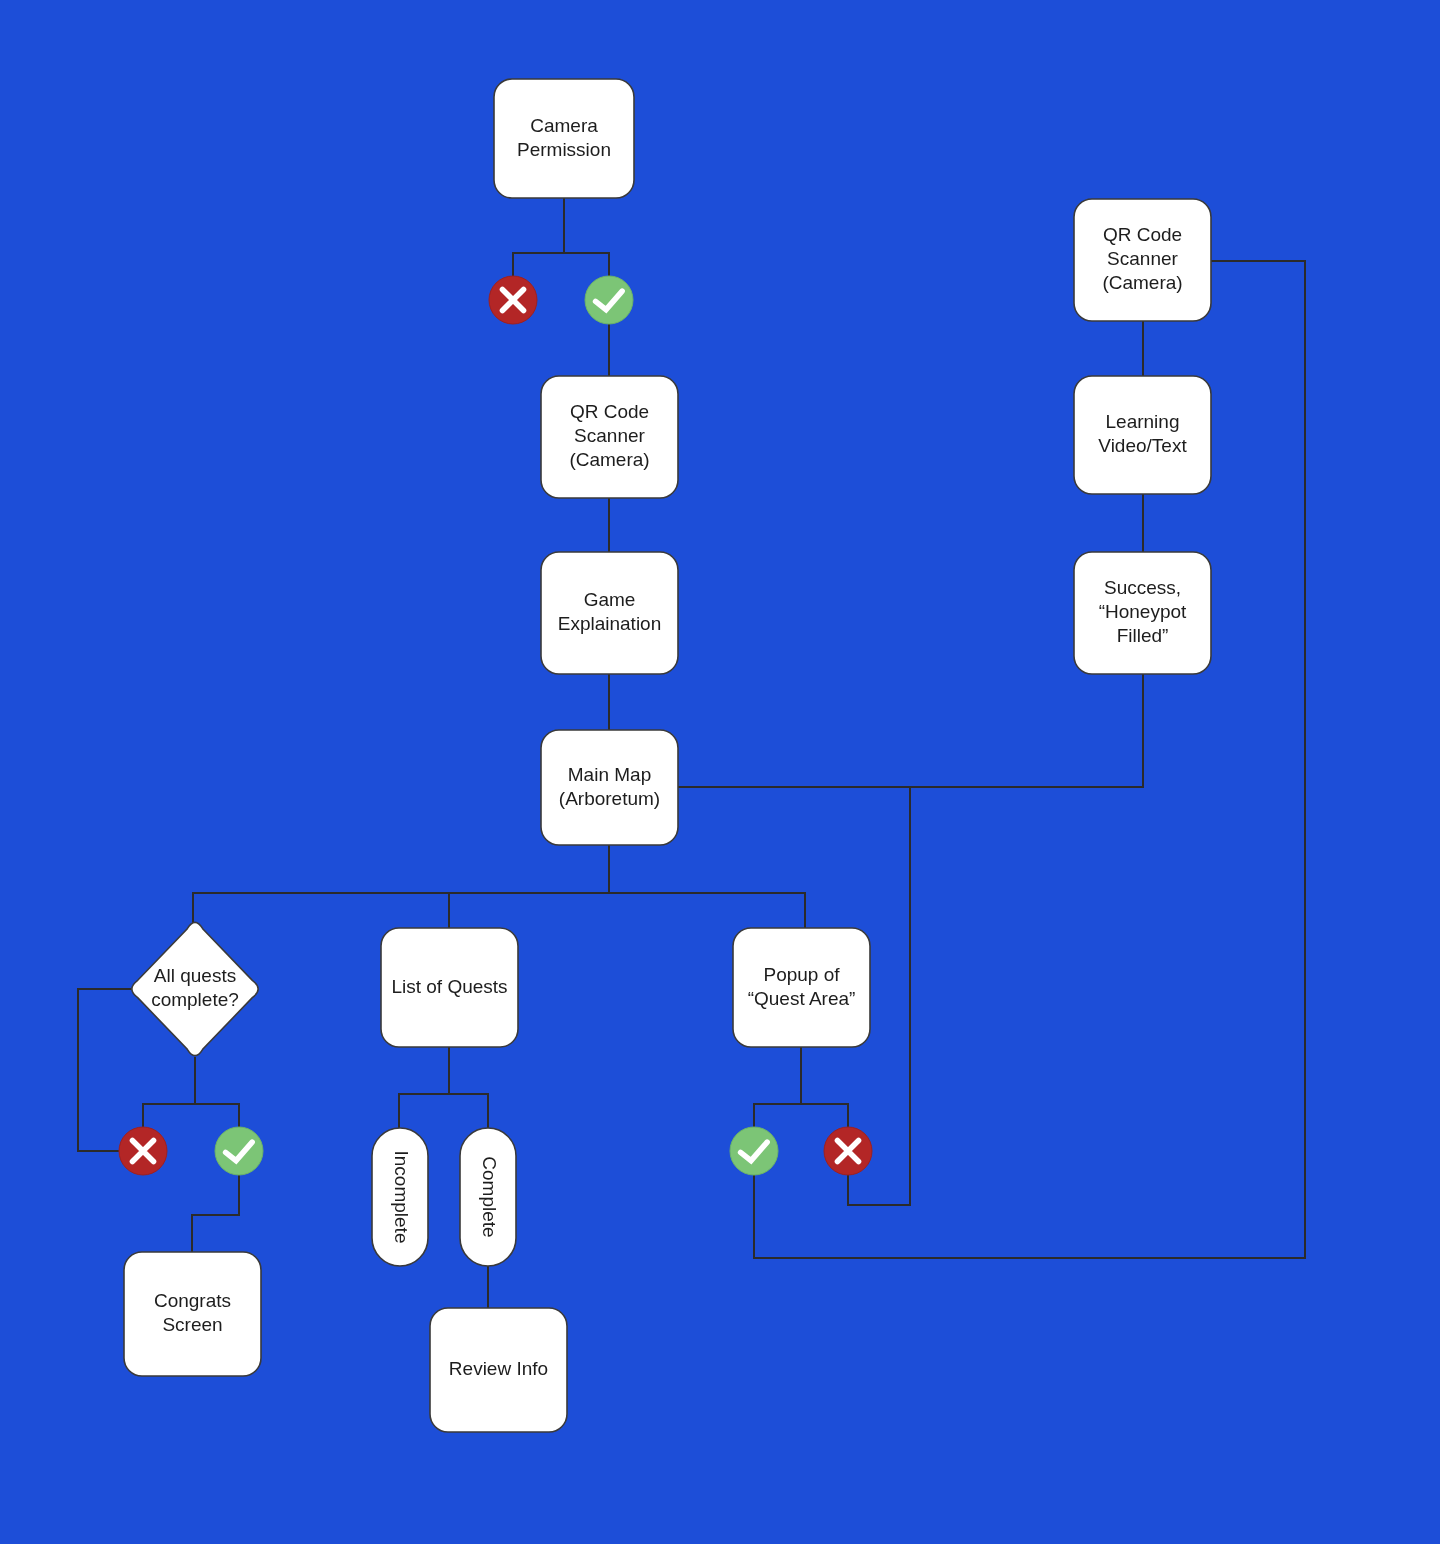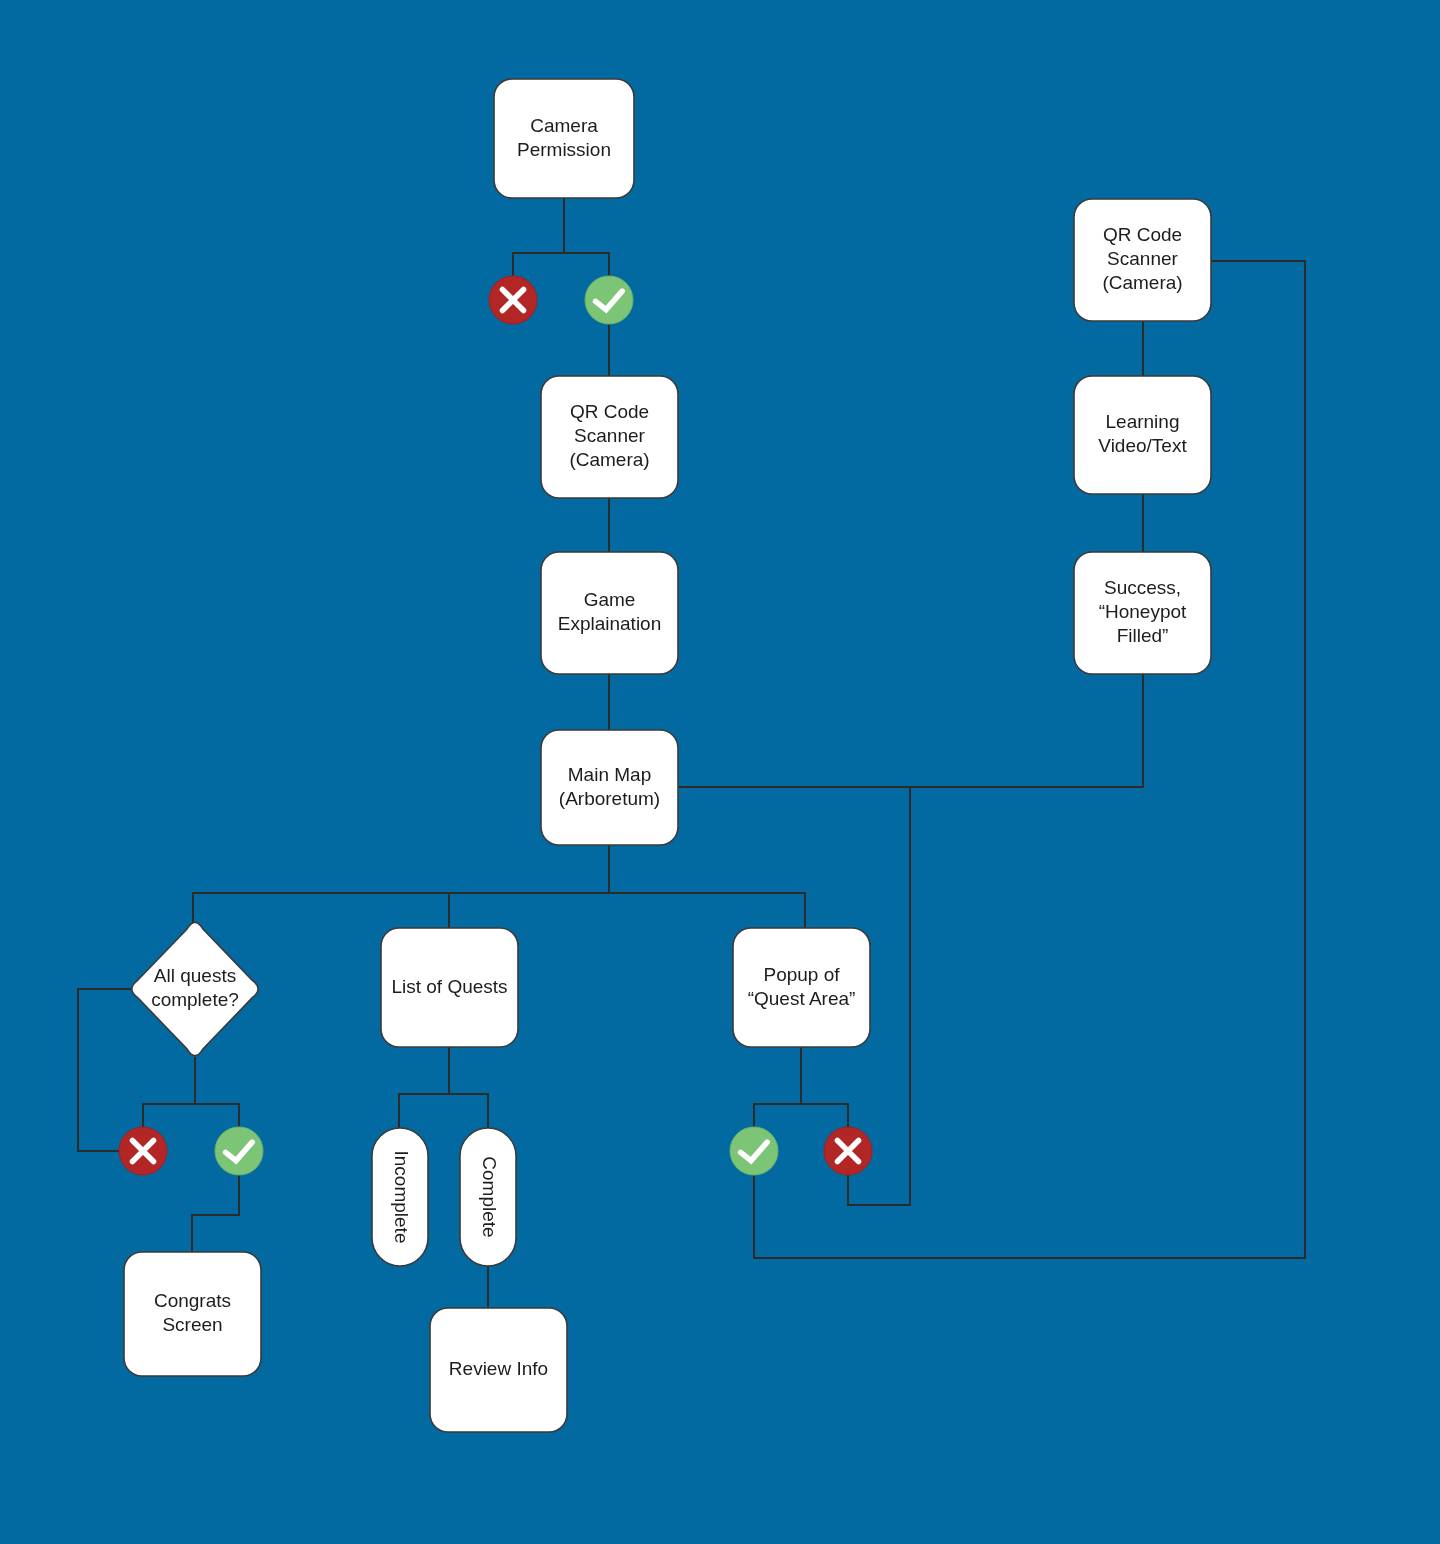--- a/index.html
+++ b/index.html
@@ -10,21 +10,21 @@
   body {
     width: 1440px;
     height: 1544px;
     font-family: "Liberation Sans", sans-serif;
     overflow: hidden;
   }
   #canvas {
     position: relative;
     width: 1440px;
     height: 1544px;
-    background: #0369a1;
+    background: #1d4ed8;
     text-align: right;
   }
   svg.flow {
     position: absolute;
     top: 0;
     left: 0;
     width: 1440px;
     height: 1544px;
   }
   .node-shape {

